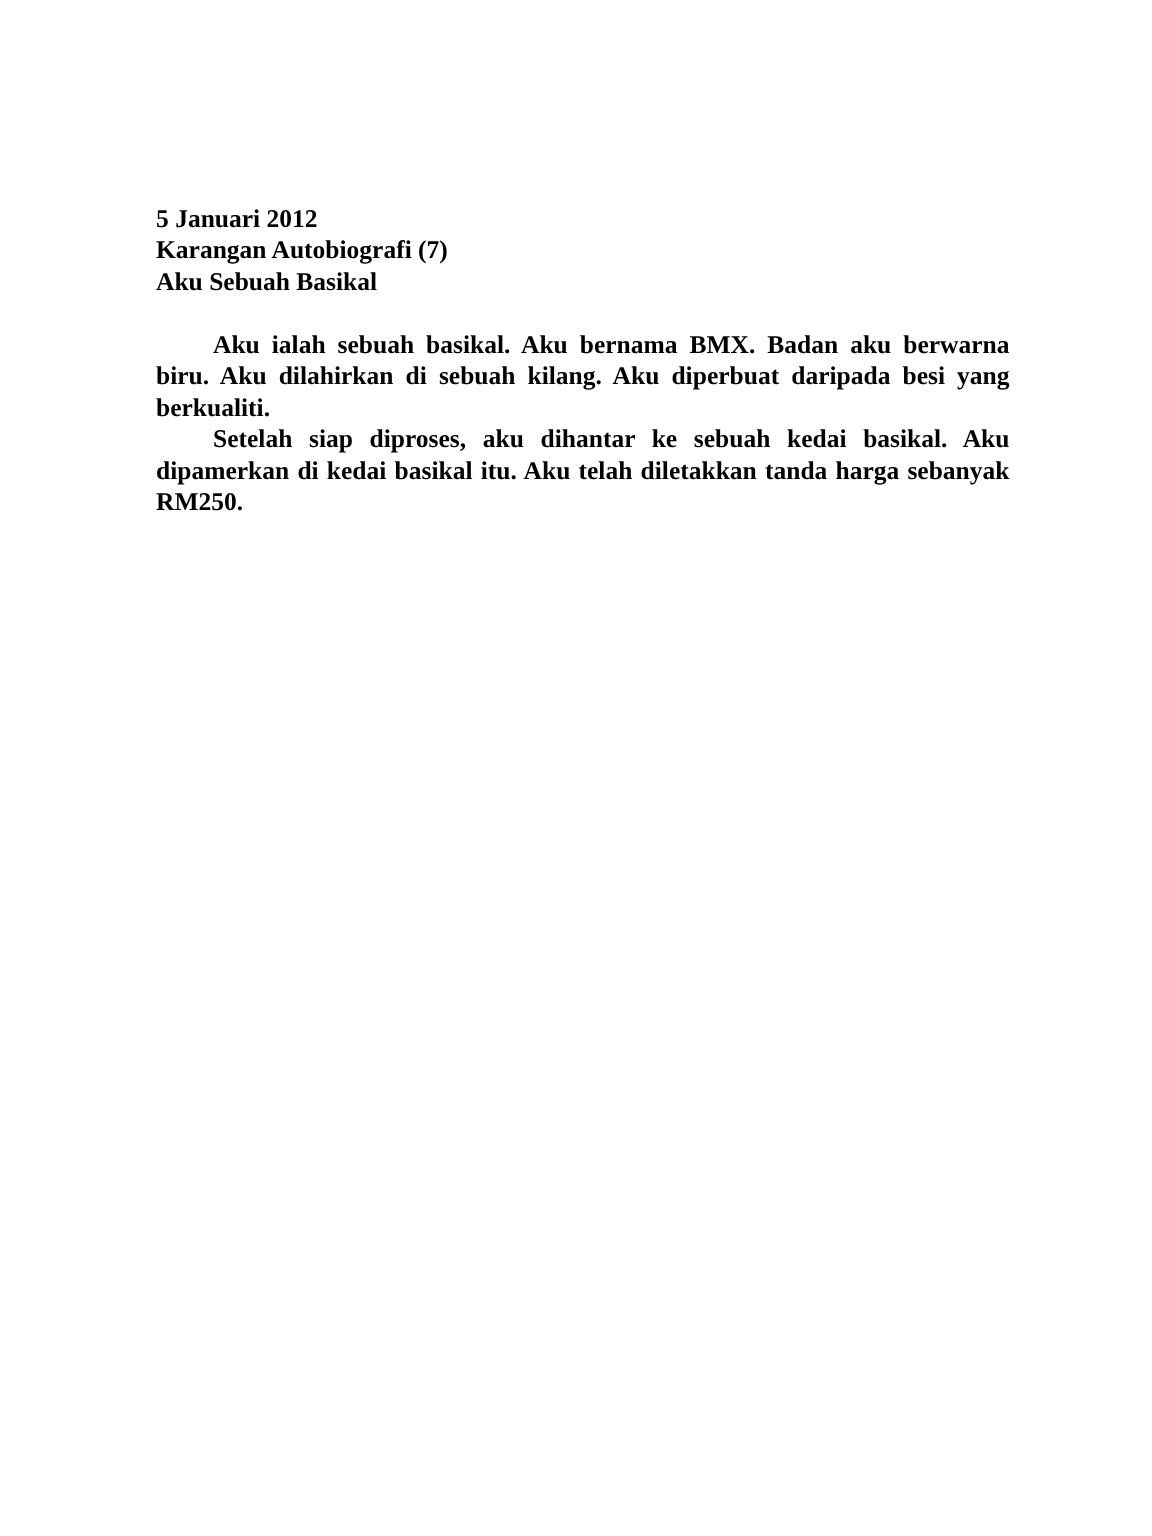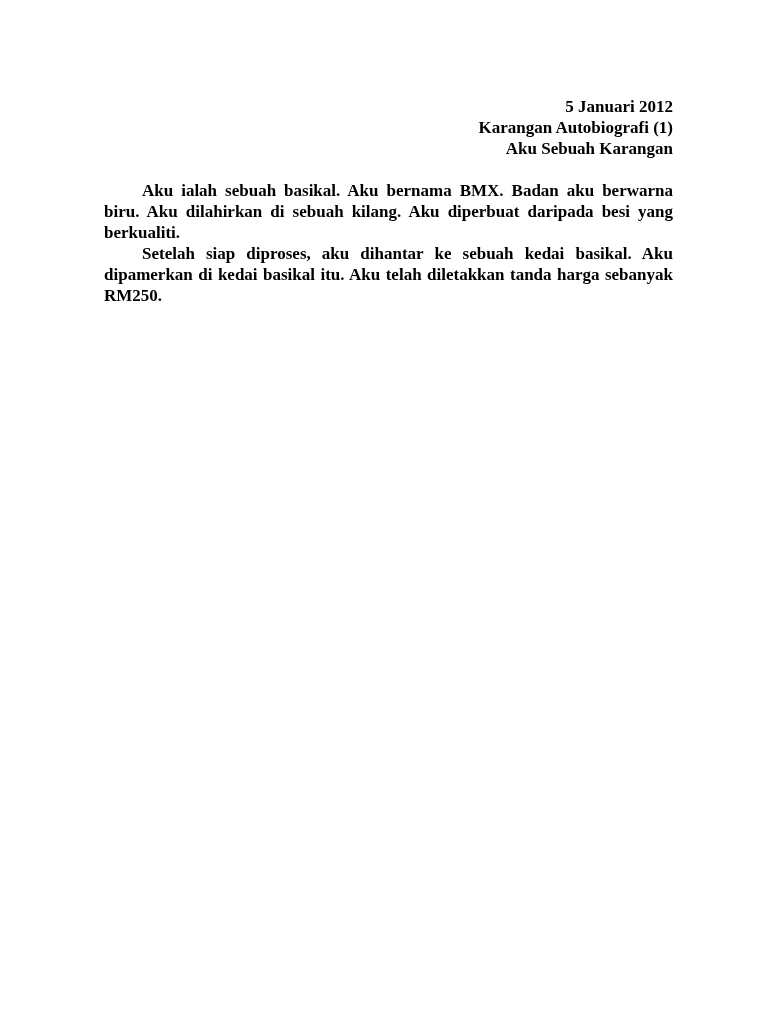--- a/index.html
+++ b/index.html
@@ -18,21 +18,22 @@
     font-size: 17px;
     line-height: 21px;
     box-sizing: border-box;
     overflow: hidden;
   }
   .content {
     box-sizing: border-box;
     padding: 96px 95px 0 104px;
   }
   .heading {
-    text-align: right;
+    text-align: left;
+    margin-top: 39px;
   }
   .heading div {
     white-space: nowrap;
   }
   .essay-body {
     margin-top: 21px;
   }
   .para {
     margin: 0;
     text-align: justify;
@@ -40,21 +41,21 @@
     word-spacing: 1px;
   }
 </style>
 </head>
 <body>
 
 <div class="page">
   <div class="content">
     <div class="heading">
       <div>5 Januari 2012</div>
-      <div>Karangan Autobiografi (1)</div>
-      <div>Aku Sebuah Karangan</div>
+      <div>Karangan Autobiografi (7)</div>
+      <div>Aku Sebuah Basikal</div>
     </div>
     <div class="essay-body" id="essay-body">
         <p class="para">Aku ialah sebuah basikal. Aku bernama BMX. Badan aku berwarna biru. Aku dilahirkan di sebuah kilang. Aku diperbuat daripada besi yang berkualiti.</p>
         <p class="para">Setelah siap diproses, aku dihantar ke sebuah kedai basikal. Aku dipamerkan di kedai basikal itu. Aku telah diletakkan tanda harga sebanyak RM250.</p>
       </div>
   </div>
 </div>
 
 </body></html>

